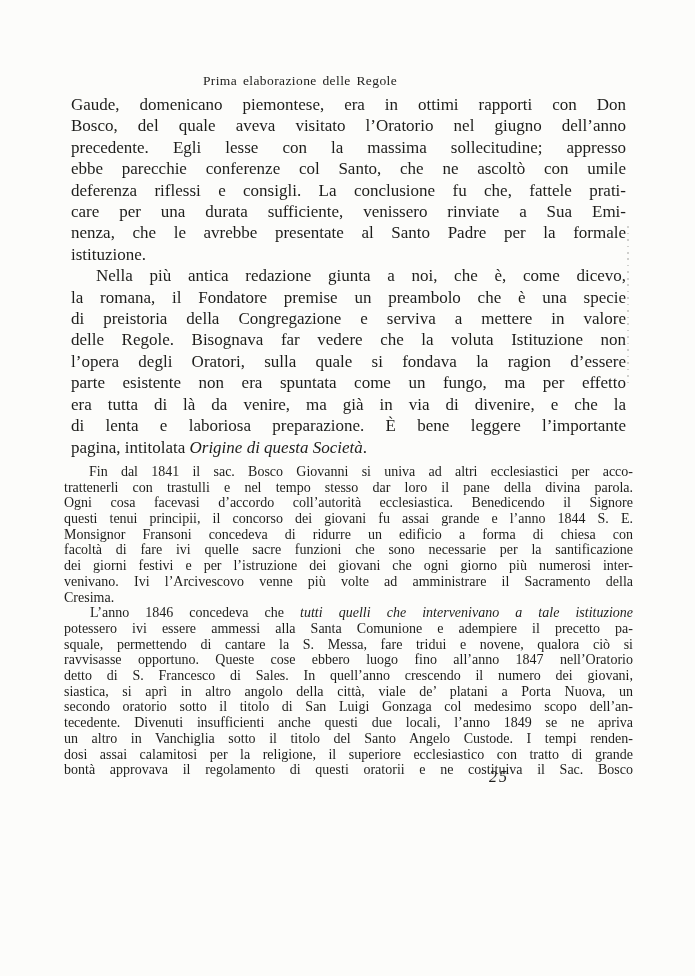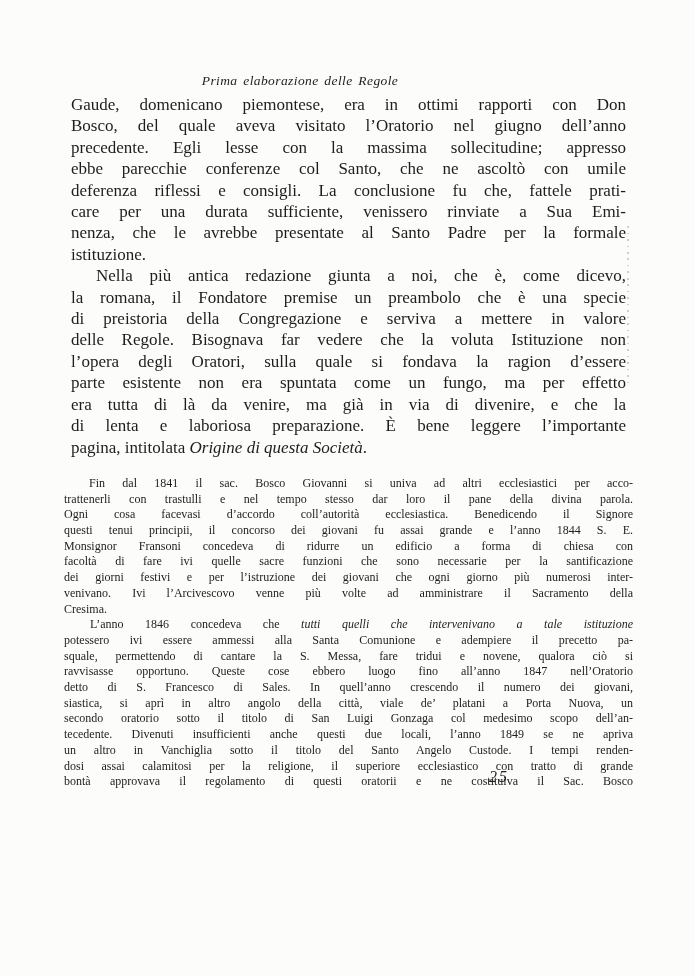--- a/index.html
+++ b/index.html
@@ -16,21 +16,20 @@
     color:var(--ink);
     font-family:"Liberation Serif","DejaVu Serif",serif;
     overflow:hidden;
   }
   .running-header{
     position:absolute;
     top:73px;
     left:0;
     width:600px;
     text-align:center;
-    font-style:italic;
     font-size:13.5px;
     letter-spacing:0.4px;
     word-spacing:2px;
   }
   .text-block{
     position:absolute;
     left:71px;
     top:94px;
     width:555px;
     font-size:17px;
@@ -42,22 +41,22 @@
     -moz-text-align-last:justify;
   }
   .line.flush{
     text-align-last:left;
     -moz-text-align-last:left;
   }
   .indent-first .lines .line:first-child{ text-indent:25px; }
   .line.indent{ text-indent:26px; }
   em{ font-style:italic; }
   .quote{
-    margin:18px -7px 0 -7px;
-    font-size:12px;
+    margin:6px -7px 0 -7px;
+    font-size:14px;
     line-height:15.7px;
   }
   .page-number{
     position:absolute;
     left:489px;
     top:768px;
     font-size:16px;
     font-style:italic;
     letter-spacing:2px;
   }

